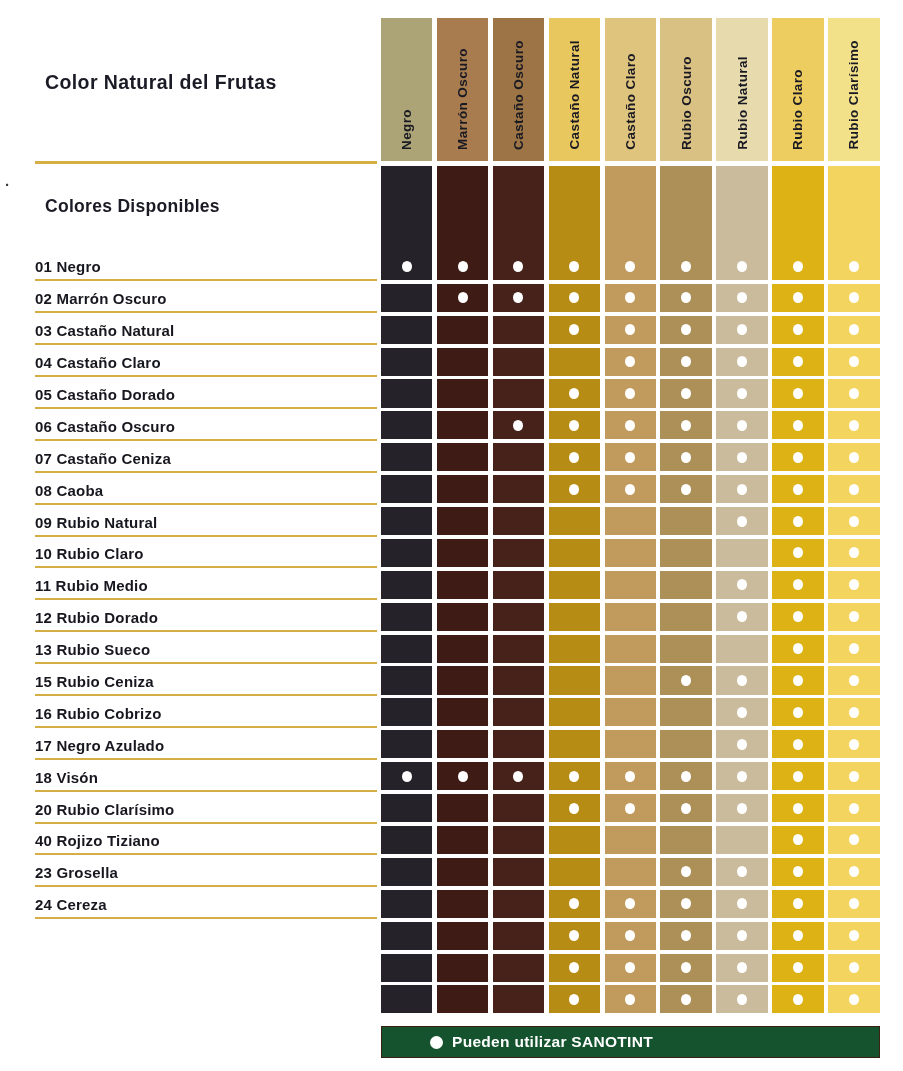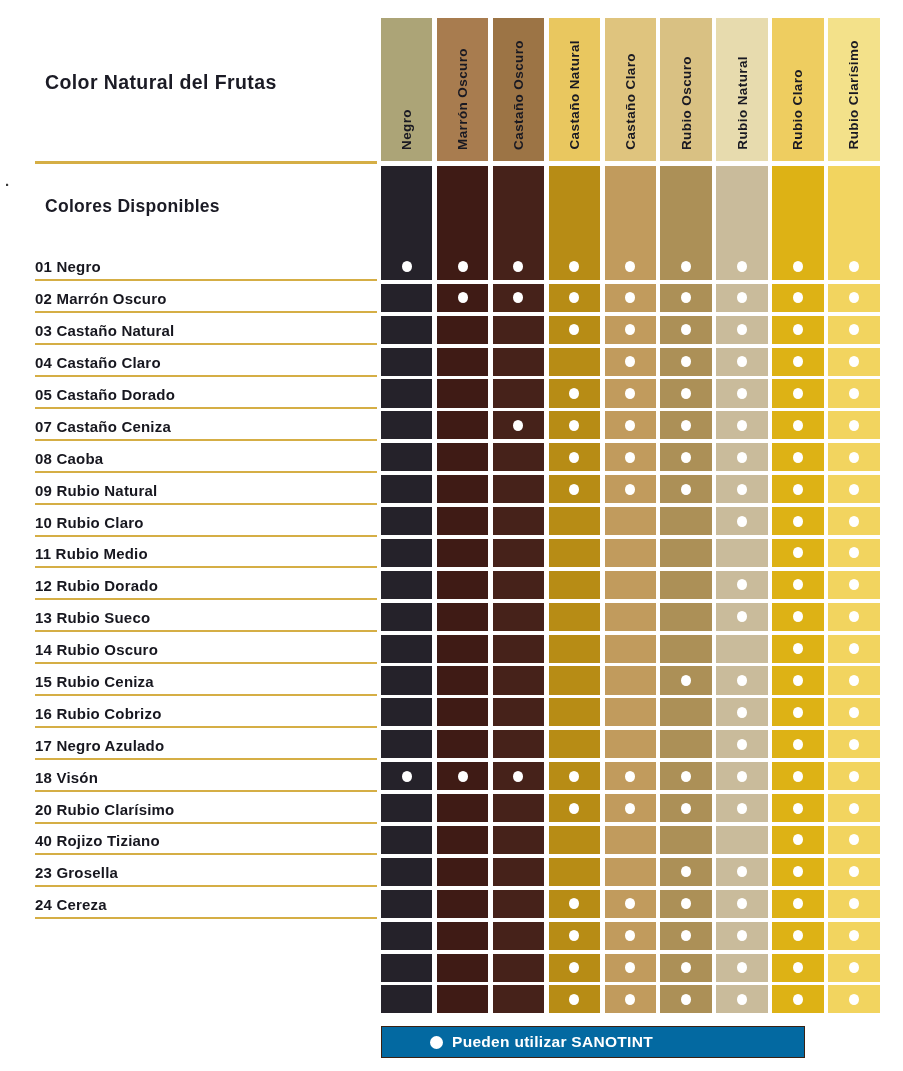--- a/index.html
+++ b/index.html
@@ -58,22 +58,22 @@
   .m-row { display: flex; gap: 4.5px; margin-bottom: 3.8px; }
   .m-row .cell {
     width: 51.4px; height: 28.1px; box-sizing: border-box;
     display: flex; align-items: center; justify-content: center;
   }
   .m-row.tall .cell { height: 114.5px; align-items: flex-end; padding-bottom: 8px; }
   .dot { width: 10px; height: 11px; border-radius: 50%; background: #ffffff; }
   
   .footer-bar {
     position: absolute; left: 381px; top: 1026px;
-    width: 424px; height: 32px; box-sizing: border-box;
-    background: #0369a1; border: 1px solid #3a2112;
+    width: 499px; height: 32px; box-sizing: border-box;
+    background: #14532d; border: 1px solid #3a2112;
     display: flex; align-items: center; padding-left: 48px; gap: 9px;
   }
   .footer-dot { width: 13px; height: 13px; border-radius: 50%; background: #ffffff; flex: none; }
   .footer-text {
     color: #ffffff; font-weight: bold; font-size: 15.5px; letter-spacing: 0.3px;
   }
 </style>
 </head>
 <body>
 
@@ -134,20 +134,23 @@
   </div>
 
   <div class="label-row">
     <span>04 Castaño Claro</span>
   </div>
 
   <div class="label-row">
     <span>05 Castaño Dorado</span>
   </div>
 
+  <div class="label-row">
+    <span>06 Castaño Oscuro</span>
+  </div>
 
   <div class="label-row">
     <span>07 Castaño Ceniza</span>
   </div>
 
   <div class="label-row">
     <span>08 Caoba</span>
   </div>
 
   <div class="label-row">
@@ -163,23 +166,20 @@
   </div>
 
   <div class="label-row">
     <span>12 Rubio Dorado</span>
   </div>
 
   <div class="label-row">
     <span>13 Rubio Sueco</span>
   </div>
 
-  <div class="label-row">
-    <span>14 Rubio Oscuro</span>
-  </div>
 
   <div class="label-row">
     <span>15 Rubio Ceniza</span>
   </div>
 
   <div class="label-row">
     <span>16 Rubio Cobrizo</span>
   </div>
 
   <div class="label-row">

